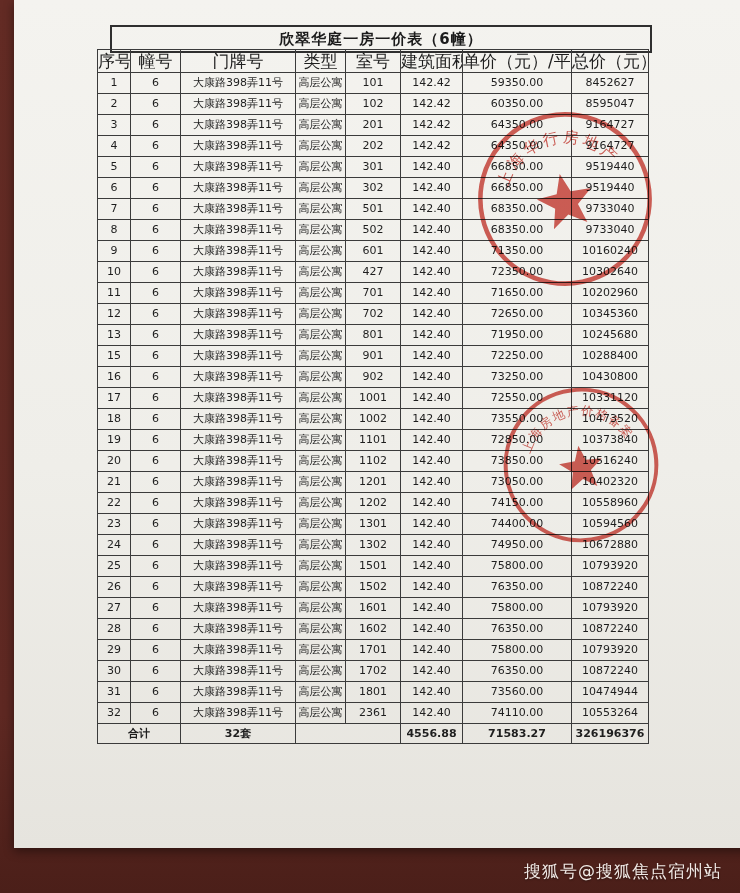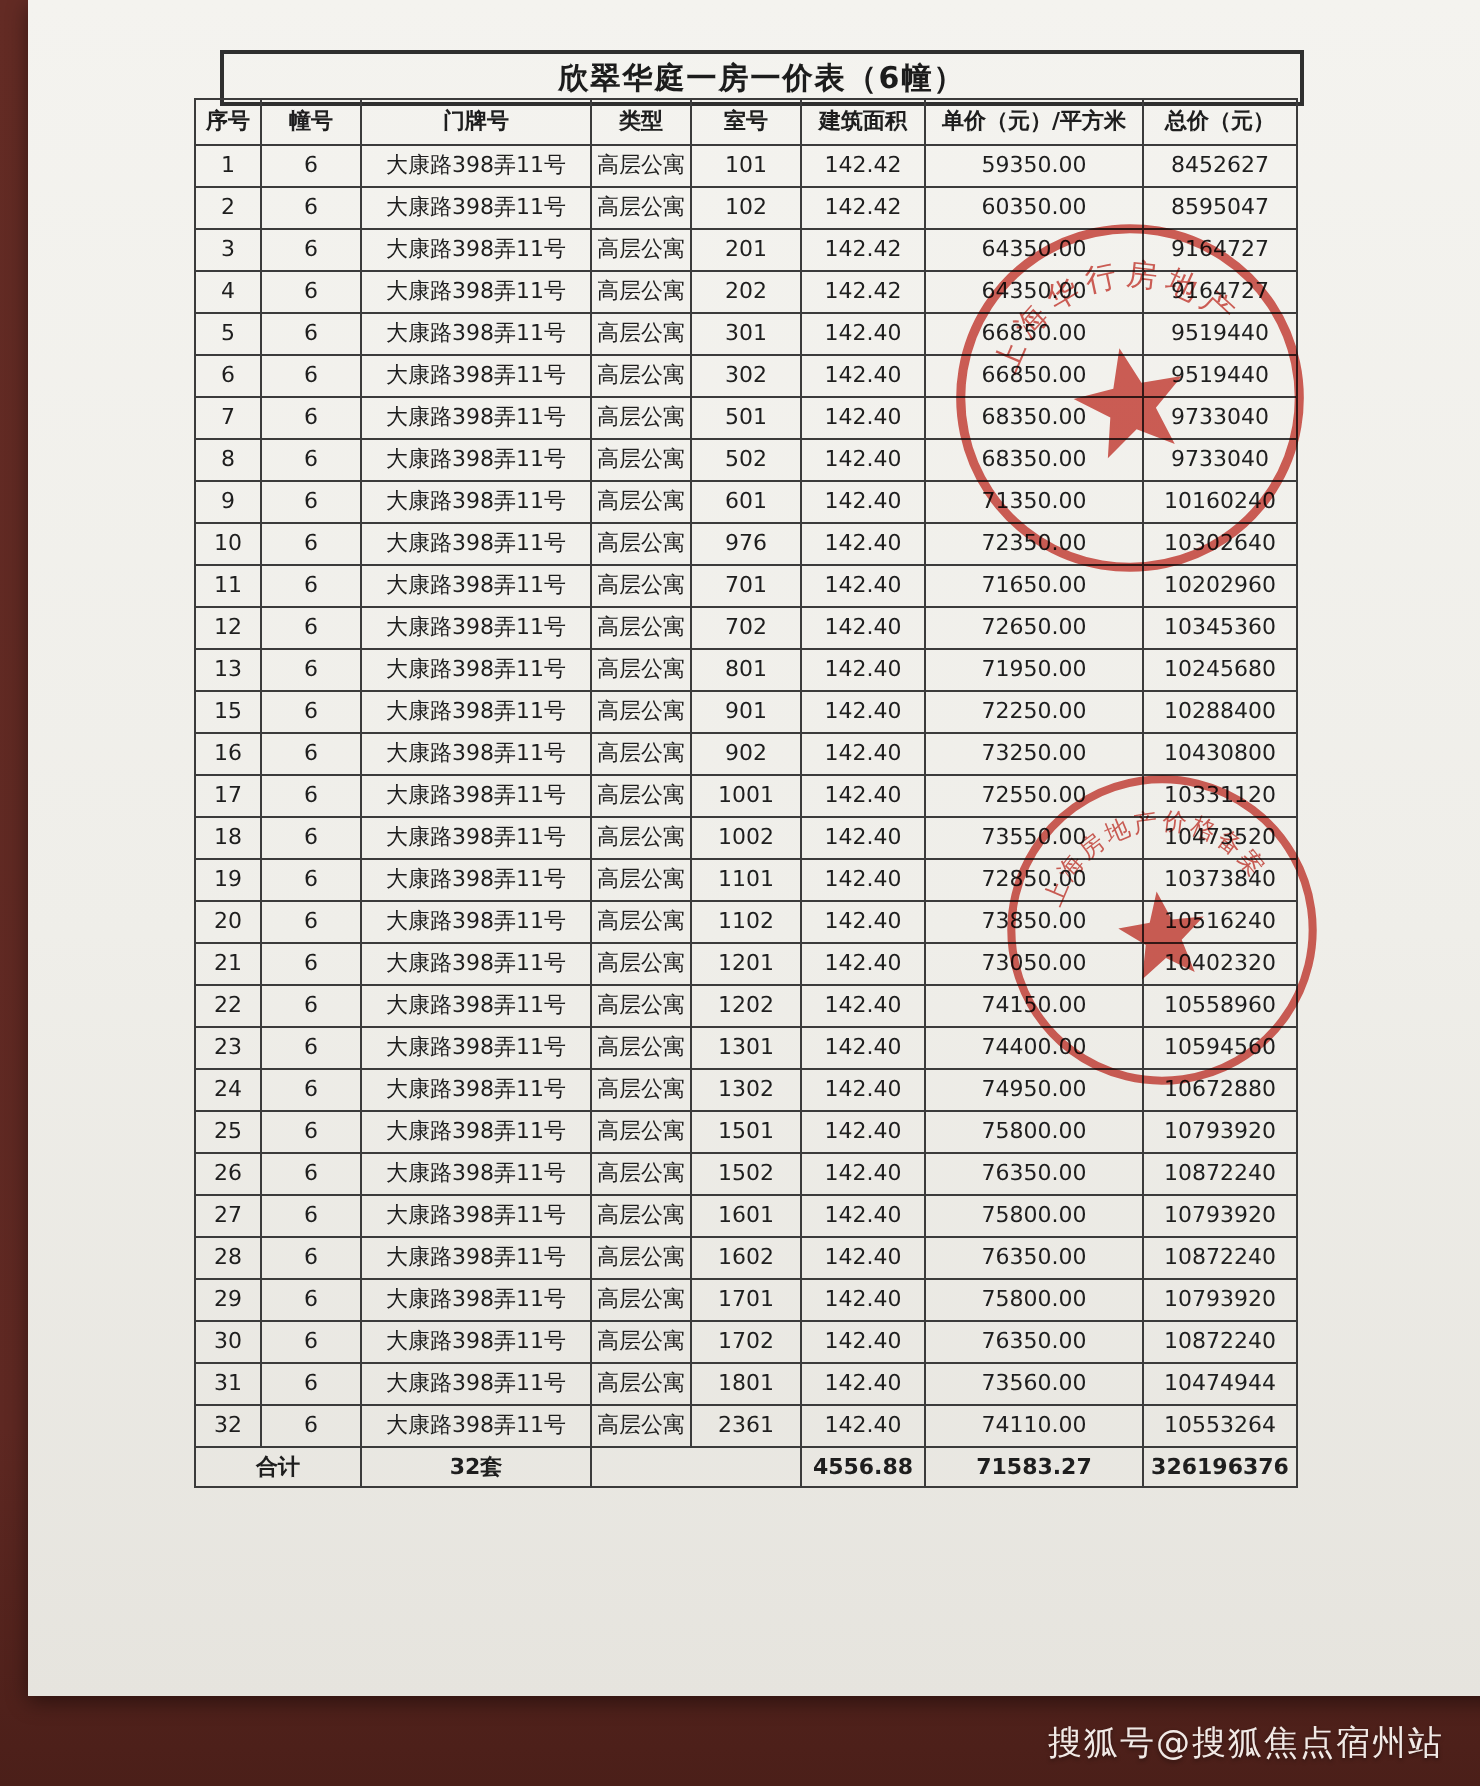--- a/index.html
+++ b/index.html
@@ -21,21 +21,21 @@
   }
   table.price{
     position:absolute;left:83px;top:49px;width:551px;
     border-collapse:collapse;table-layout:fixed;
     font-size:11px;color:#1e1e1e;
   }
   .price th,.price td{
     border:1px solid #3b3b3b;text-align:center;vertical-align:middle;
     padding:0;height:20px;line-height:20px;overflow:hidden;white-space:nowrap;
   }
-  .price thead th{font-weight:bold;height:22px;line-height:22px;font-size:11px;}
+  .price thead th{font-weight:normal;height:22px;line-height:22px;font-size:17px;}
   .price tfoot td{height:19px;line-height:19px;font-weight:bold;}
   .stamp{
     position:absolute;opacity:.78;mix-blend-mode:multiply;pointer-events:none;
   }
   .stamp-1{left:460px;top:108px;transform:rotate(-12deg);}
   .stamp-2{left:486px;top:384px;transform:rotate(-8deg);}
   .watermark{
     position:absolute;right:18px;bottom:10px;
     color:#f1eae6;font-size:17px;letter-spacing:1px;
     text-shadow:0 1px 2px rgba(0,0,0,.4);
@@ -163,21 +163,21 @@
           <td>601</td>
           <td>142.40</td>
           <td>71350.00</td>
           <td>10160240</td>
         </tr>
         <tr>
           <td>10</td>
           <td>6</td>
           <td>大康路398弄11号</td>
           <td>高层公寓</td>
-          <td>976</td>
+          <td>427</td>
           <td>142.40</td>
           <td>72350.00</td>
           <td>10302640</td>
         </tr>
         <tr>
           <td>11</td>
           <td>6</td>
           <td>大康路398弄11号</td>
           <td>高层公寓</td>
           <td>701</td>

